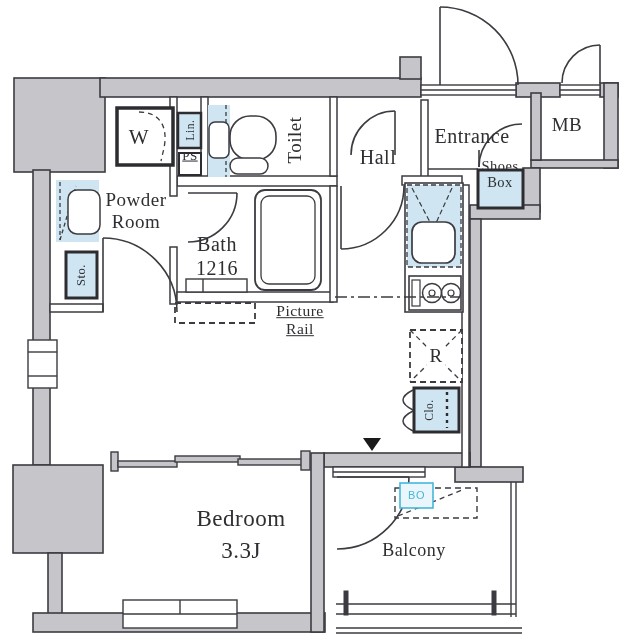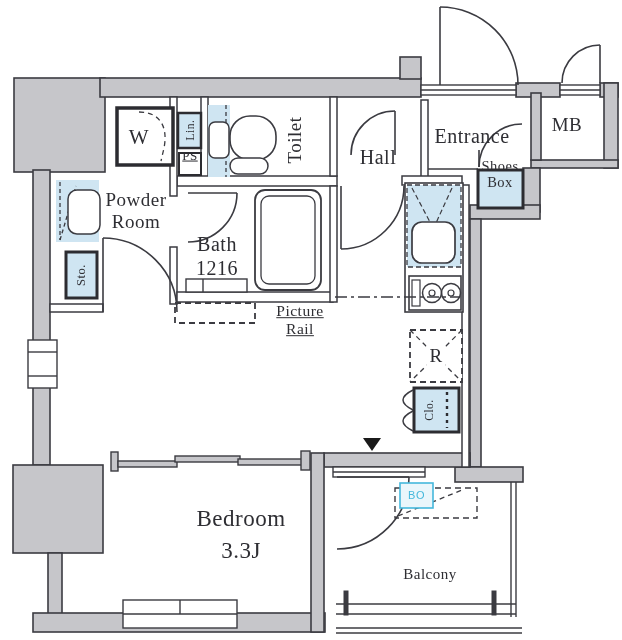--- a/index.html
+++ b/index.html
@@ -177,21 +177,21 @@
     <line x1="336" y1="614" x2="516" y2="614" stroke-width="1.4"></line>
     <line x1="336" y1="628" x2="522" y2="628" stroke-width="1.4"></line>
     <line x1="336" y1="633" x2="522" y2="633" stroke-width="1.4"></line>
     <rect x="344" y="591" width="4" height="24" fill="#3b3b41"></rect>
     <rect x="492" y="591" width="4" height="24" fill="#3b3b41"></rect>
   </g>
 </svg>
 
 <div class="lbl" style="left:205px;top:535px;font-size:23px;line-height:1.4;margin-left:36px;">Bedroom
 3.3J</div>
-<div class="lbl" style="left:414px;top:575px;font-size:15px;margin-left:16px;">Balcony</div>
+<div class="lbl" style="left:414px;top:551px;font-size:18px;">Balcony</div>
 <div class="lbl" style="left:378px;top:141px;font-size:20px;margin-top:16px;">Hall</div>
 <div class="lbl" style="left:472px;top:136px;font-size:20px;">Entrance</div>
 <div class="lbl" style="left:567px;top:125px;font-size:19px;">MB</div>
 <div class="lbl" style="left:217px;top:240px;font-size:20px;line-height:1.2;margin-top:16px;">Bath
 1216</div>
 <div class="lbl" style="left:136px;top:211px;font-size:19px;line-height:1.15;">Powder
 Room</div>
 <div class="lbl rot" style="left:295px;top:140px;font-size:19px;">Toilet</div>
 <div class="lbl" style="left:500px;top:175px;font-size:14.5px;line-height:1.1;">Shoes
 Box</div>

